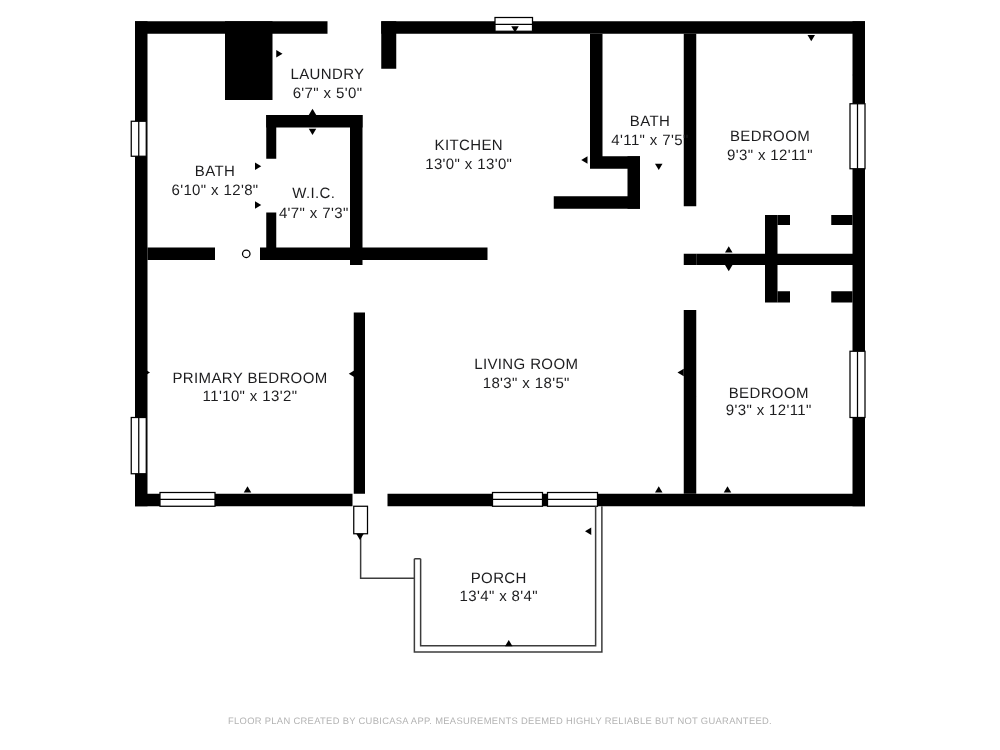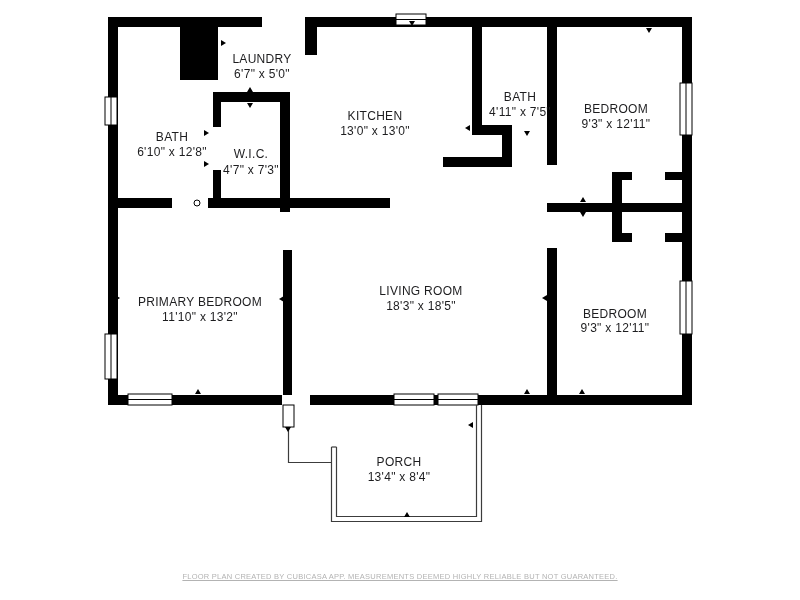--- a/index.html
+++ b/index.html
@@ -134,13 +134,13 @@
       <text x="200" y="321" text-anchor="middle" fill="#1d1d1f" class="room-dims">11'10" x 13'2"</text>
       <text x="421" y="295" text-anchor="middle" fill="#1d1d1f" class="room-name">LIVING ROOM</text>
       <text x="421" y="310" text-anchor="middle" fill="#1d1d1f" class="room-dims">18'3" x 18'5"</text>
       <text x="615" y="318" text-anchor="middle" fill="#1d1d1f" class="room-name">BEDROOM</text>
       <text x="615" y="332" text-anchor="middle" fill="#1d1d1f" class="room-dims">9'3" x 12'11"</text>
       <text x="399" y="466" text-anchor="middle" fill="#1d1d1f" class="room-name">PORCH</text>
       <text x="399" y="481" text-anchor="middle" fill="#1d1d1f" class="room-dims">13'4" x 8'4"</text>
     </svg>
 </div>
 
-<div id="footer-note" style="color: rgb(179, 179, 179); text-decoration: underline;">FLOOR PLAN CREATED BY CUBICASA APP. MEASUREMENTS DEEMED HIGHLY RELIABLE BUT NOT GUARANTEED.</div>
+<div id="footer-note" style="color: rgb(179, 179, 179);">FLOOR PLAN CREATED BY CUBICASA APP. MEASUREMENTS DEEMED HIGHLY RELIABLE BUT NOT GUARANTEED.</div>
 
 </body></html>

